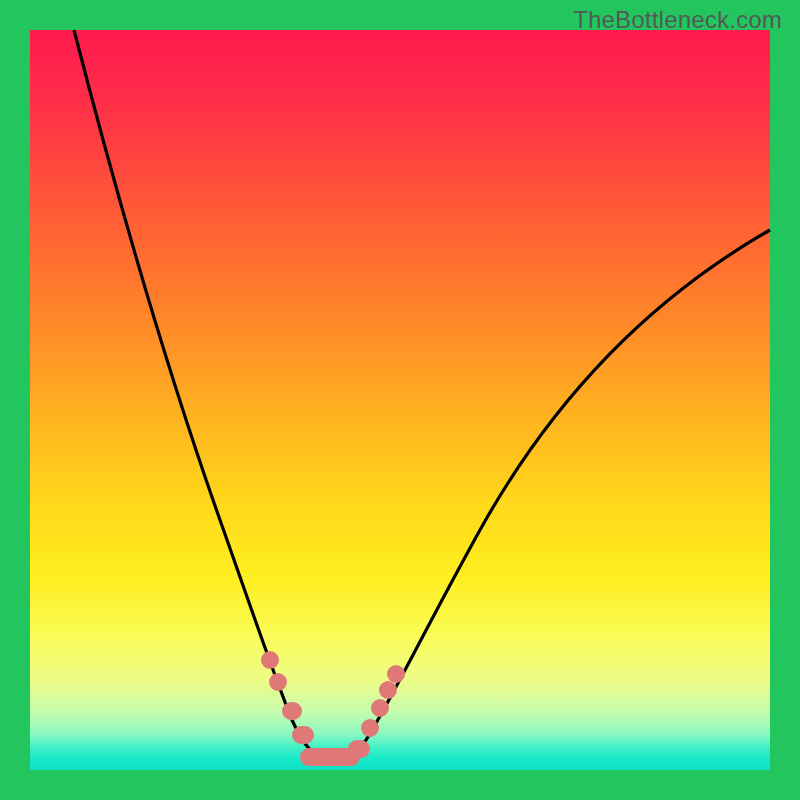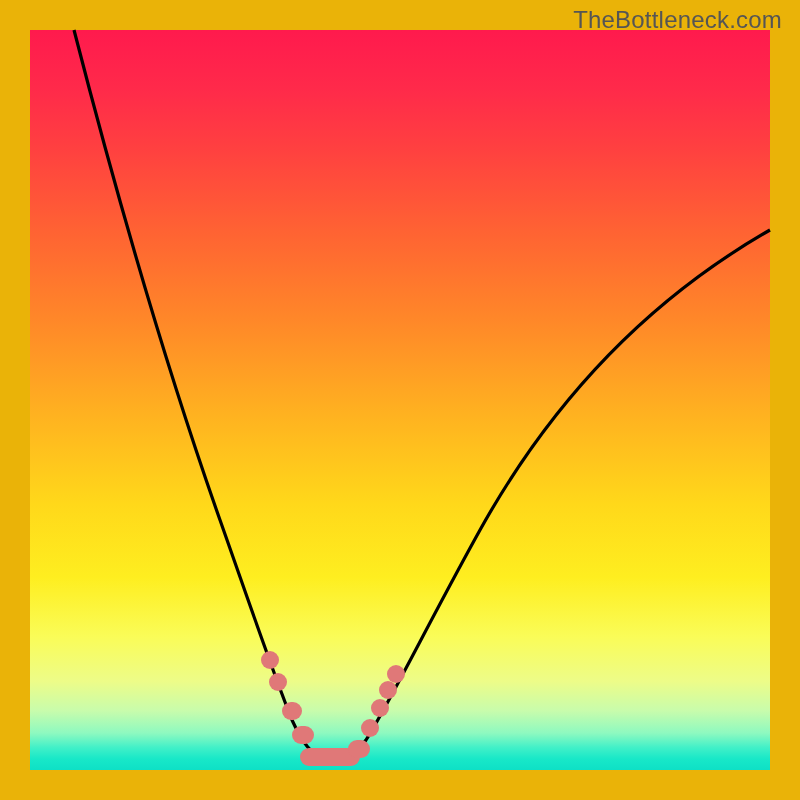--- a/index.html
+++ b/index.html
@@ -9,21 +9,21 @@
     height: 800px;
     background: #000;
     overflow: hidden;
     font-family: Arial, Helvetica, sans-serif;
   }
   .frame {
     position: absolute;
     top: 0; left: 0;
     width: 800px;
     height: 800px;
-    background: #eab308;
+    background: #22c55e;
   }
   .plot {
     position: absolute;
     top: 30px;
     left: 30px;
     width: 740px;
     height: 740px;
     background: linear-gradient(to bottom,
       #ff1a4d 0%,
       #ff2a4a 8%,

